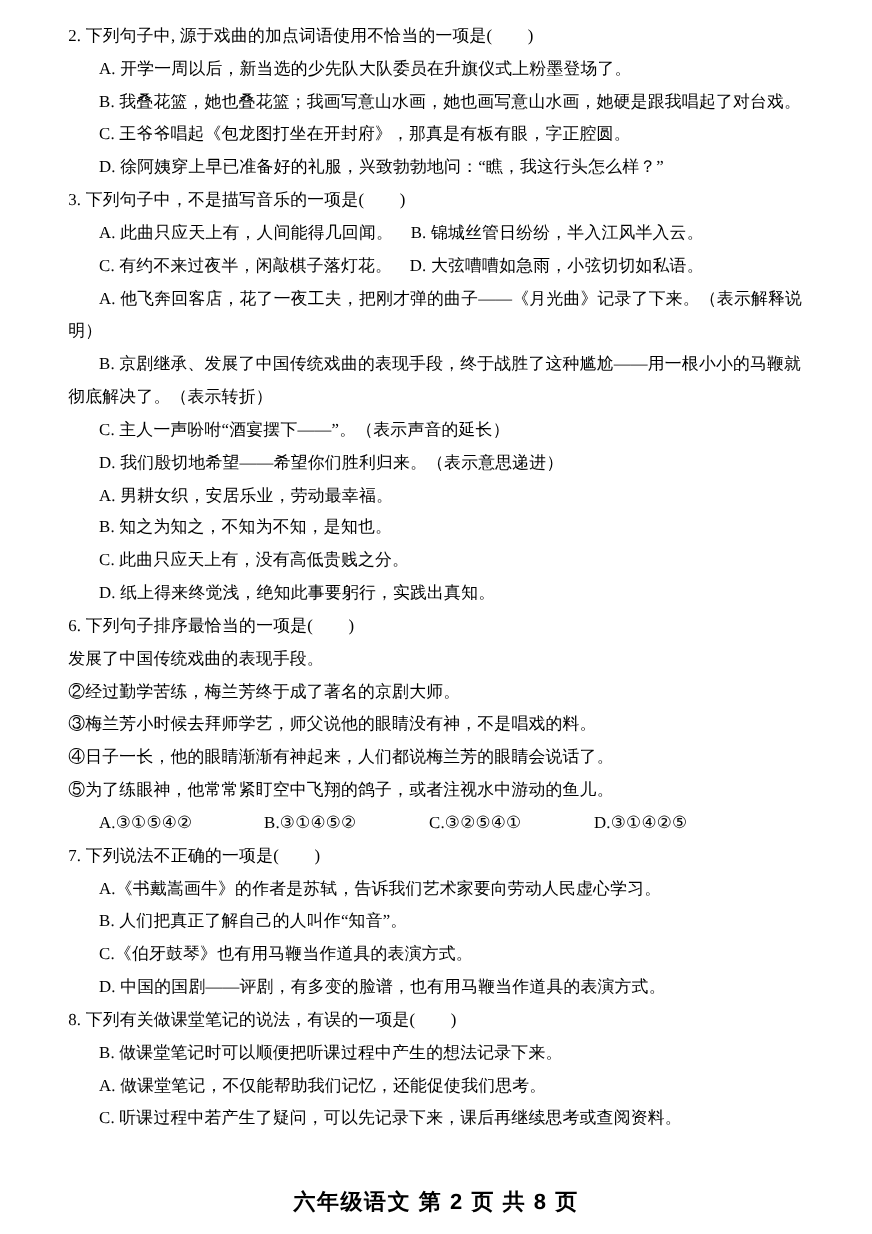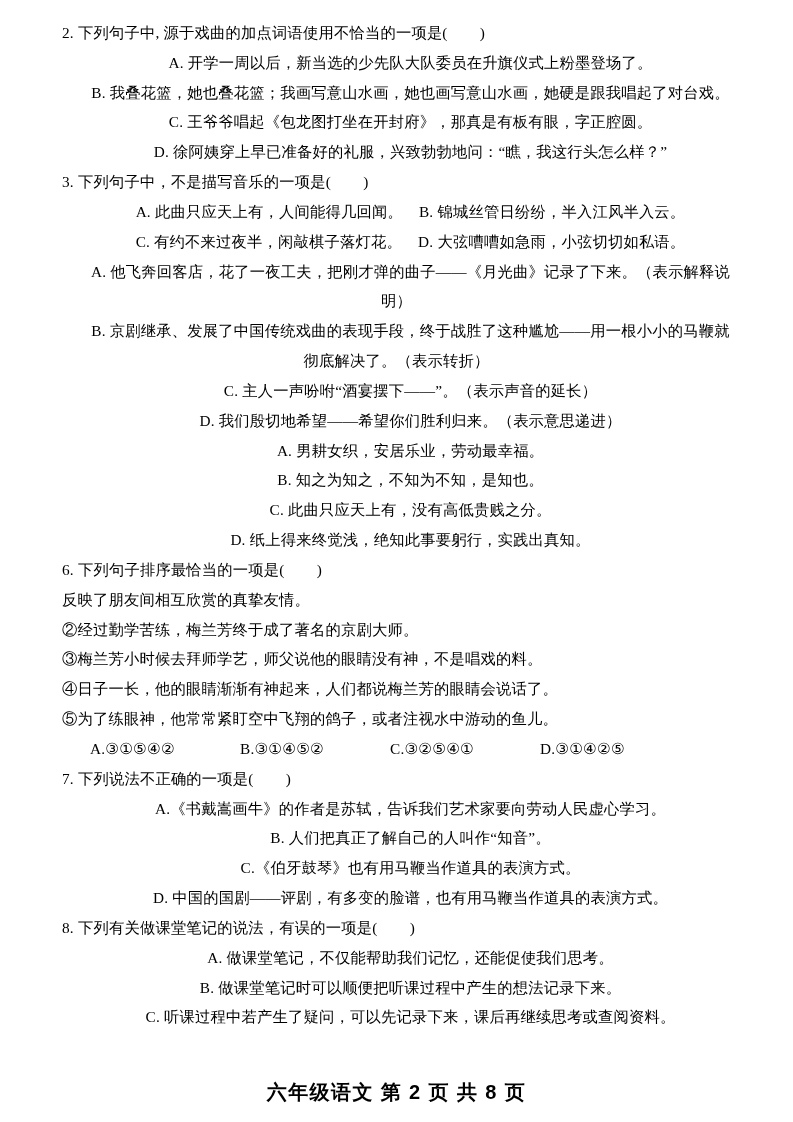--- a/index.html
+++ b/index.html
@@ -29,21 +29,20 @@
   }
   .q-stem {
     text-indent: 0;
     margin: 0;
     white-space: pre-wrap;
   }
   .opt {
     margin: 0;
     text-indent: 28px;
     white-space: pre-wrap;
-    text-align: center;
   }
   .opt-noindent {
     margin: 0;
     text-indent: 0;
     white-space: pre-wrap;
   }
   .opt-row {
     margin: 0;
     text-indent: 28px;
     display: flex;
@@ -89,39 +88,39 @@
     <p class="opt">B. 京剧继承、发展了中国传统戏曲的表现手段，终于战胜了这种尴尬——用一根小小的马鞭就彻底解决了。（表示转折）</p>
     <p class="opt">C. 主人一声吩咐“酒宴摆下——”。（表示声音的延长）</p>
     <p class="opt">D. 我们殷切地希望——希望你们胜利归来。（表示意思递进）</p>
 
     <p class="opt">A. 男耕女织，安居乐业，劳动最幸福。</p>
     <p class="opt">B. 知之为知之，不知为不知，是知也。</p>
     <p class="opt">C. 此曲只应天上有，没有高低贵贱之分。</p>
     <p class="opt">D. 纸上得来终觉浅，绝知此事要躬行，实践出真知。</p>
 
     <p class="q-stem">6. 下列句子排序最恰当的一项是(        )</p>
-    <p class="opt-noindent">反映了朋友间相互欣赏的真挚友情。</p>
+    <p class="opt-noindent">发展了中国传统戏曲的表现手段。</p>
     <p class="opt-noindent">②经过勤学苦练，梅兰芳终于成了著名的京剧大师。</p>
     <p class="opt-noindent">③梅兰芳小时候去拜师学艺，师父说他的眼睛没有神，不是唱戏的料。</p>
     <p class="opt-noindent">④日子一长，他的眼睛渐渐有神起来，人们都说梅兰芳的眼睛会说话了。</p>
     <p class="opt-noindent">⑤为了练眼神，他常常紧盯空中飞翔的鸽子，或者注视水中游动的鱼儿。</p>
     <p class="opt-row">
       <span class="c1">A.③①⑤④②</span>
       <span class="c2">B.③①④⑤②</span>
       <span class="c3">C.③②⑤④①</span>
       <span class="c4">D.③①④②⑤</span>
     </p>
 
     <p class="q-stem">7. 下列说法不正确的一项是(        )</p>
     <p class="opt">A.《书戴嵩画牛》的作者是苏轼，告诉我们艺术家要向劳动人民虚心学习。</p>
     <p class="opt">B. 人们把真正了解自己的人叫作“知音”。</p>
     <p class="opt">C.《伯牙鼓琴》也有用马鞭当作道具的表演方式。</p>
     <p class="opt">D. 中国的国剧——评剧，有多变的脸谱，也有用马鞭当作道具的表演方式。</p>
 
     <p class="q-stem">8. 下列有关做课堂笔记的说法，有误的一项是(        )</p>
+    <p class="opt">B. 做课堂笔记时可以顺便把听课过程中产生的想法记录下来。</p>
     <p class="opt">A. 做课堂笔记，不仅能帮助我们记忆，还能促使我们思考。</p>
-    <p class="opt">B. 做课堂笔记时可以顺便把听课过程中产生的想法记录下来。</p>
     <p class="opt">C. 听课过程中若产生了疑问，可以先记录下来，课后再继续思考或查阅资料。</p>
 
   </div>
 
   <div class="footer">六年级语文  第 2 页 共 8 页</div>
 </div>
 
 </body></html>

